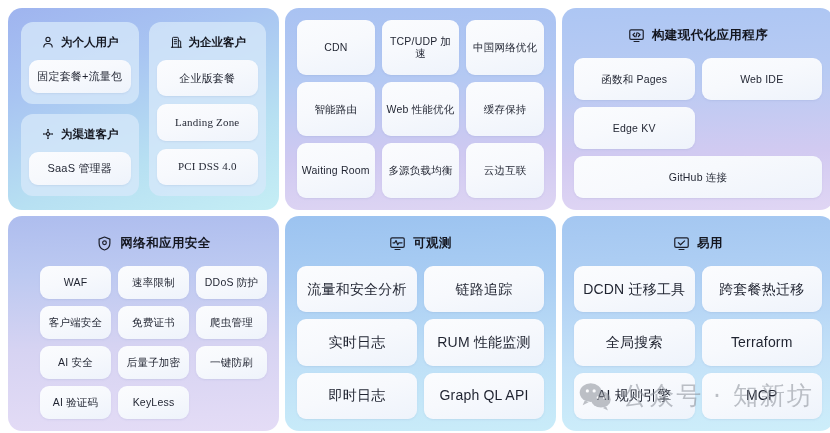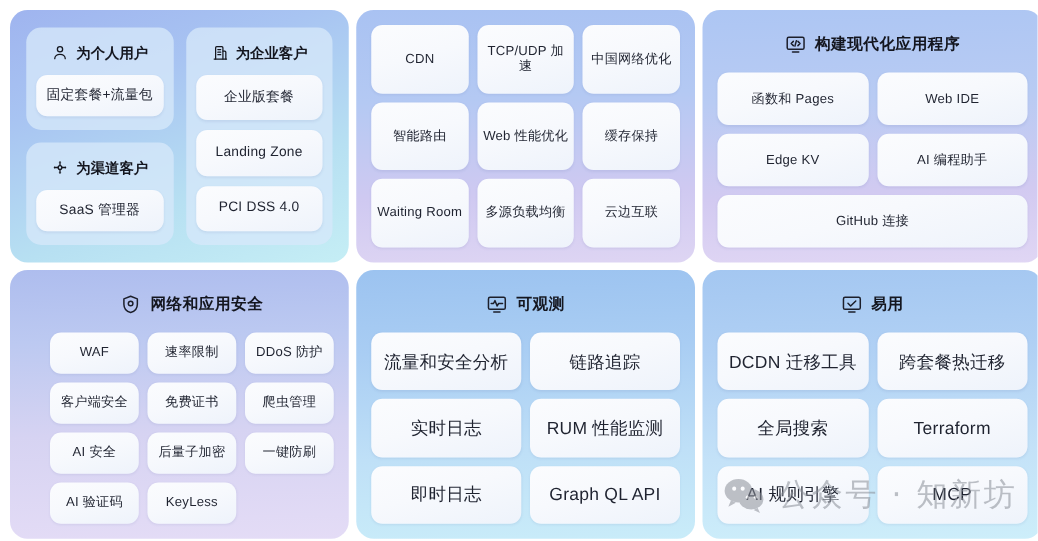--- a/index.html
+++ b/index.html
@@ -120,20 +120,21 @@
   .aud-box {
     background: rgba(214,232,250,0.78);
     border-radius: 12px;
     padding: 9px 8px 11px;
     box-sizing: border-box;
     display: flex;
     flex-direction: column;
   }
   .aud-box.tall {
     justify-content: space-between;
+    font-family: Liberation Serif, serif;
   }
   .aud-head {
     display: flex;
     align-items: center;
     justify-content: center;
     gap: 6px;
     height: 22px;
     margin-bottom: 7px;
   }
   .aud-head .a-icon {
@@ -286,21 +287,20 @@
           <path d="M9.4 8.6L7 11l2.4 2.4M14.6 8.6L17 11l-2.4 2.4M12.8 8l-1.6 6"></path>
           <path d="M8.5 20.5h7"></path>
         </svg>
       </span>
       <span class="panel-title">构建现代化应用程序</span>
     </div>
     <div class="chip-grid g-build">
       <div class="chip">函数和 Pages</div>
       <div class="chip">Web IDE</div>
       <div class="chip">Edge KV</div>
-      <div class="chip">AI 编程助手</div>
       <div class="chip span2">GitHub 连接</div>
     </div>
   </section>
 
   <section class="panel p-security">
     <div class="panel-head">
       <span class="p-icon">
         <svg viewBox="0 0 24 24" fill="none" stroke="currentColor" stroke-width="1.7" stroke-linejoin="round">
           <path d="M12 2.8l7.6 3v6c0 4.6-3.1 8.2-7.6 9.4-4.5-1.2-7.6-4.8-7.6-9.4v-6z"></path>
           <circle cx="12" cy="11" r="2.6"></circle>

